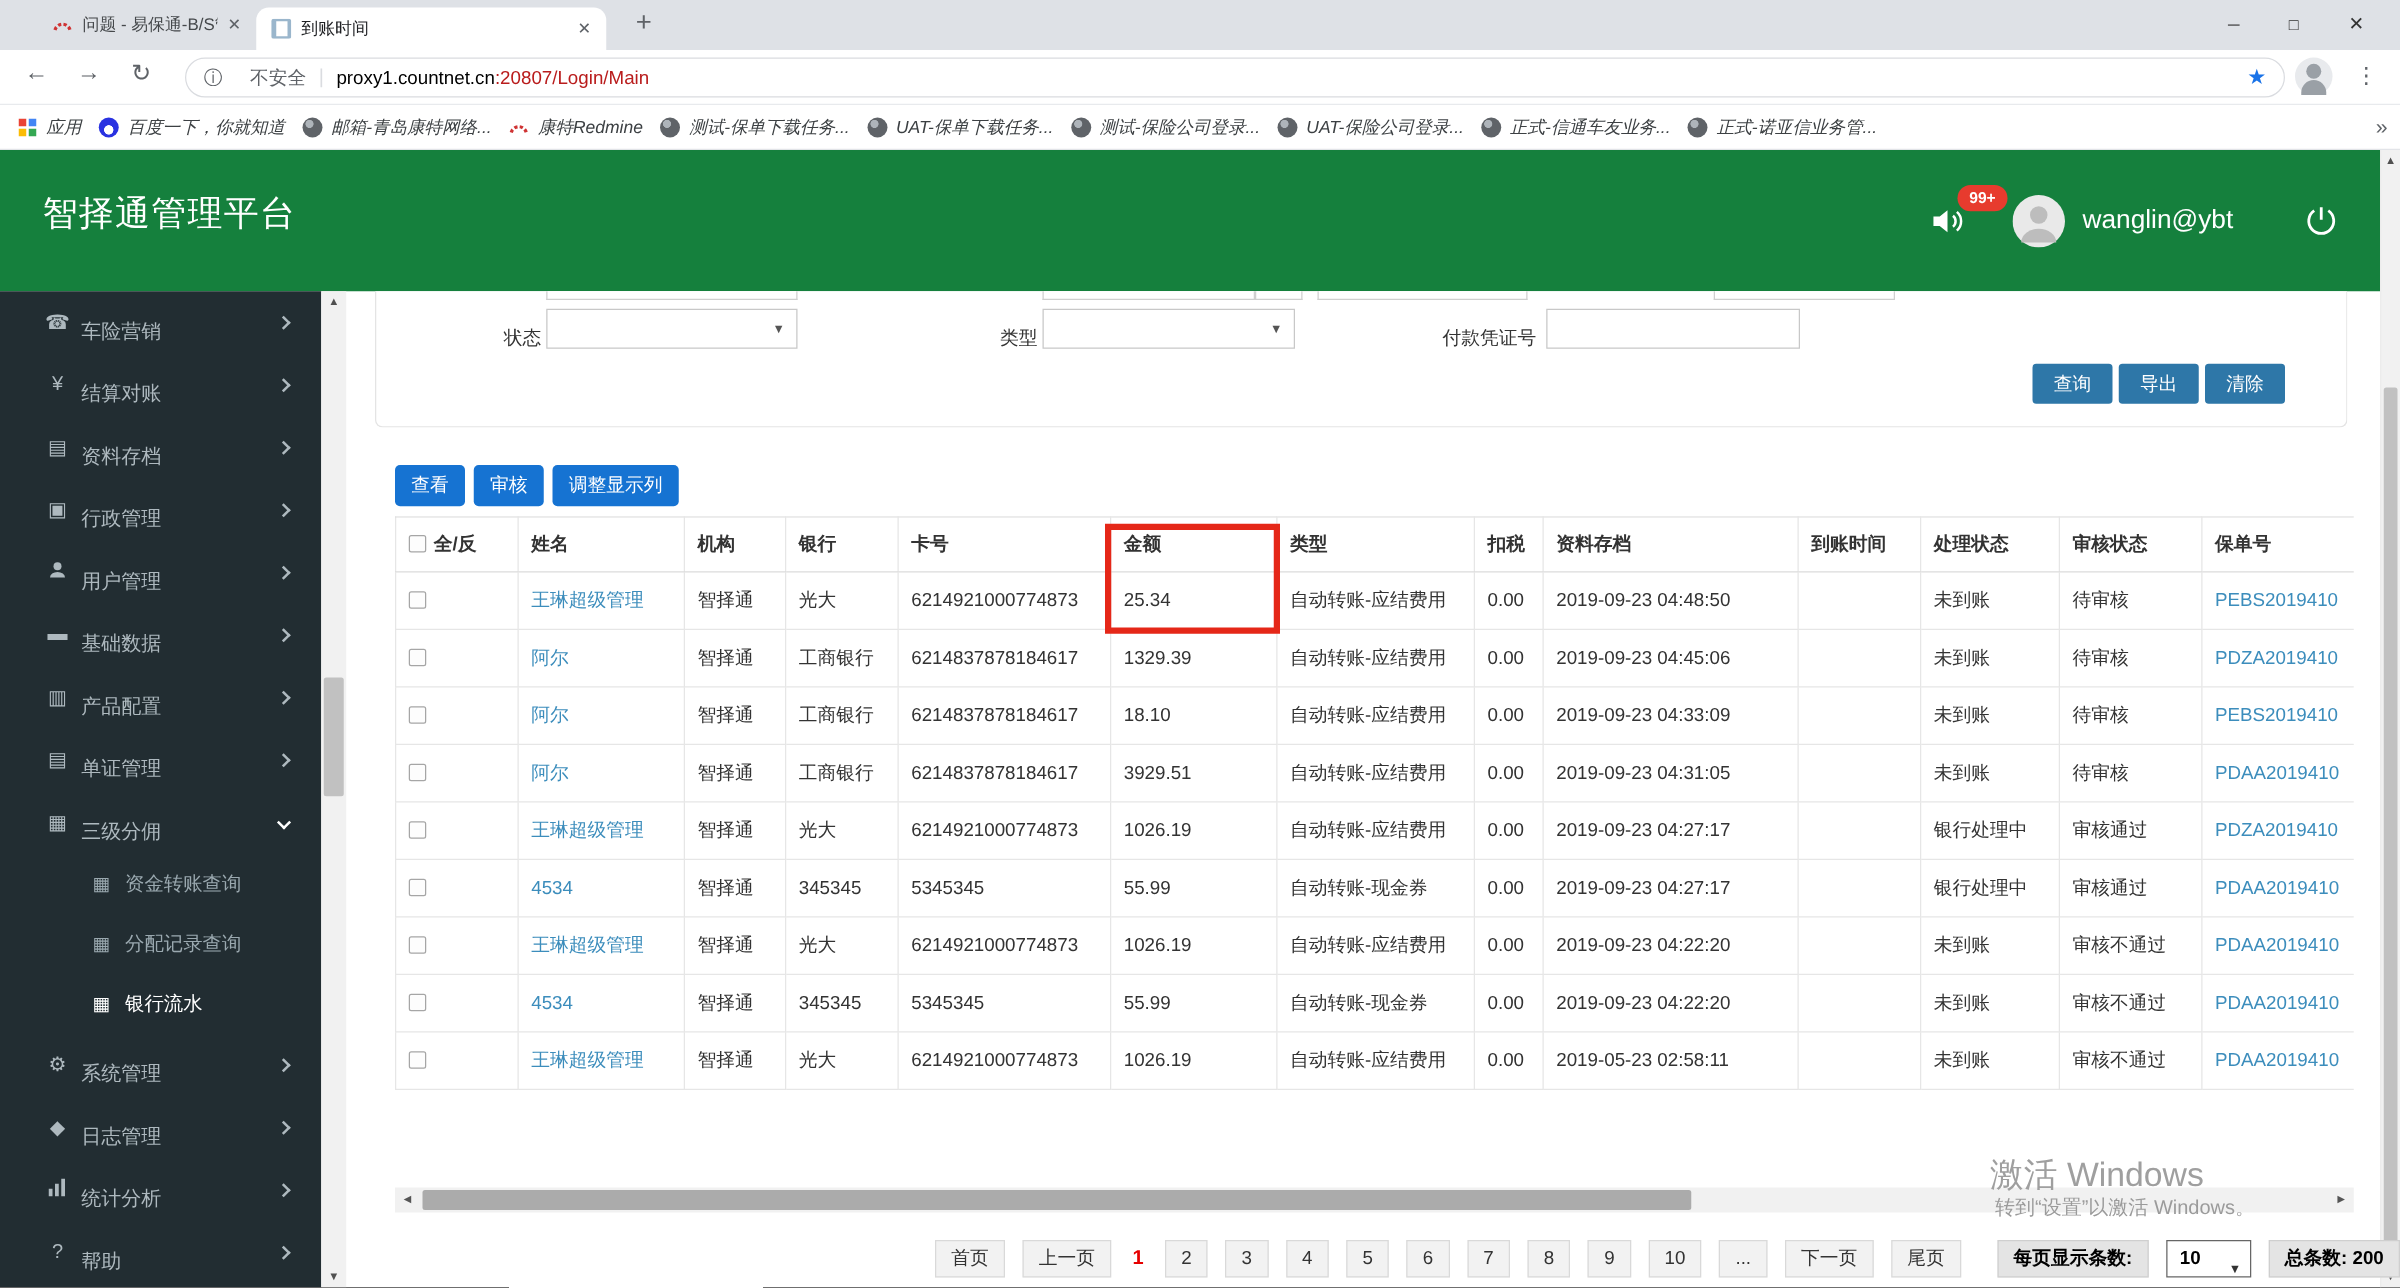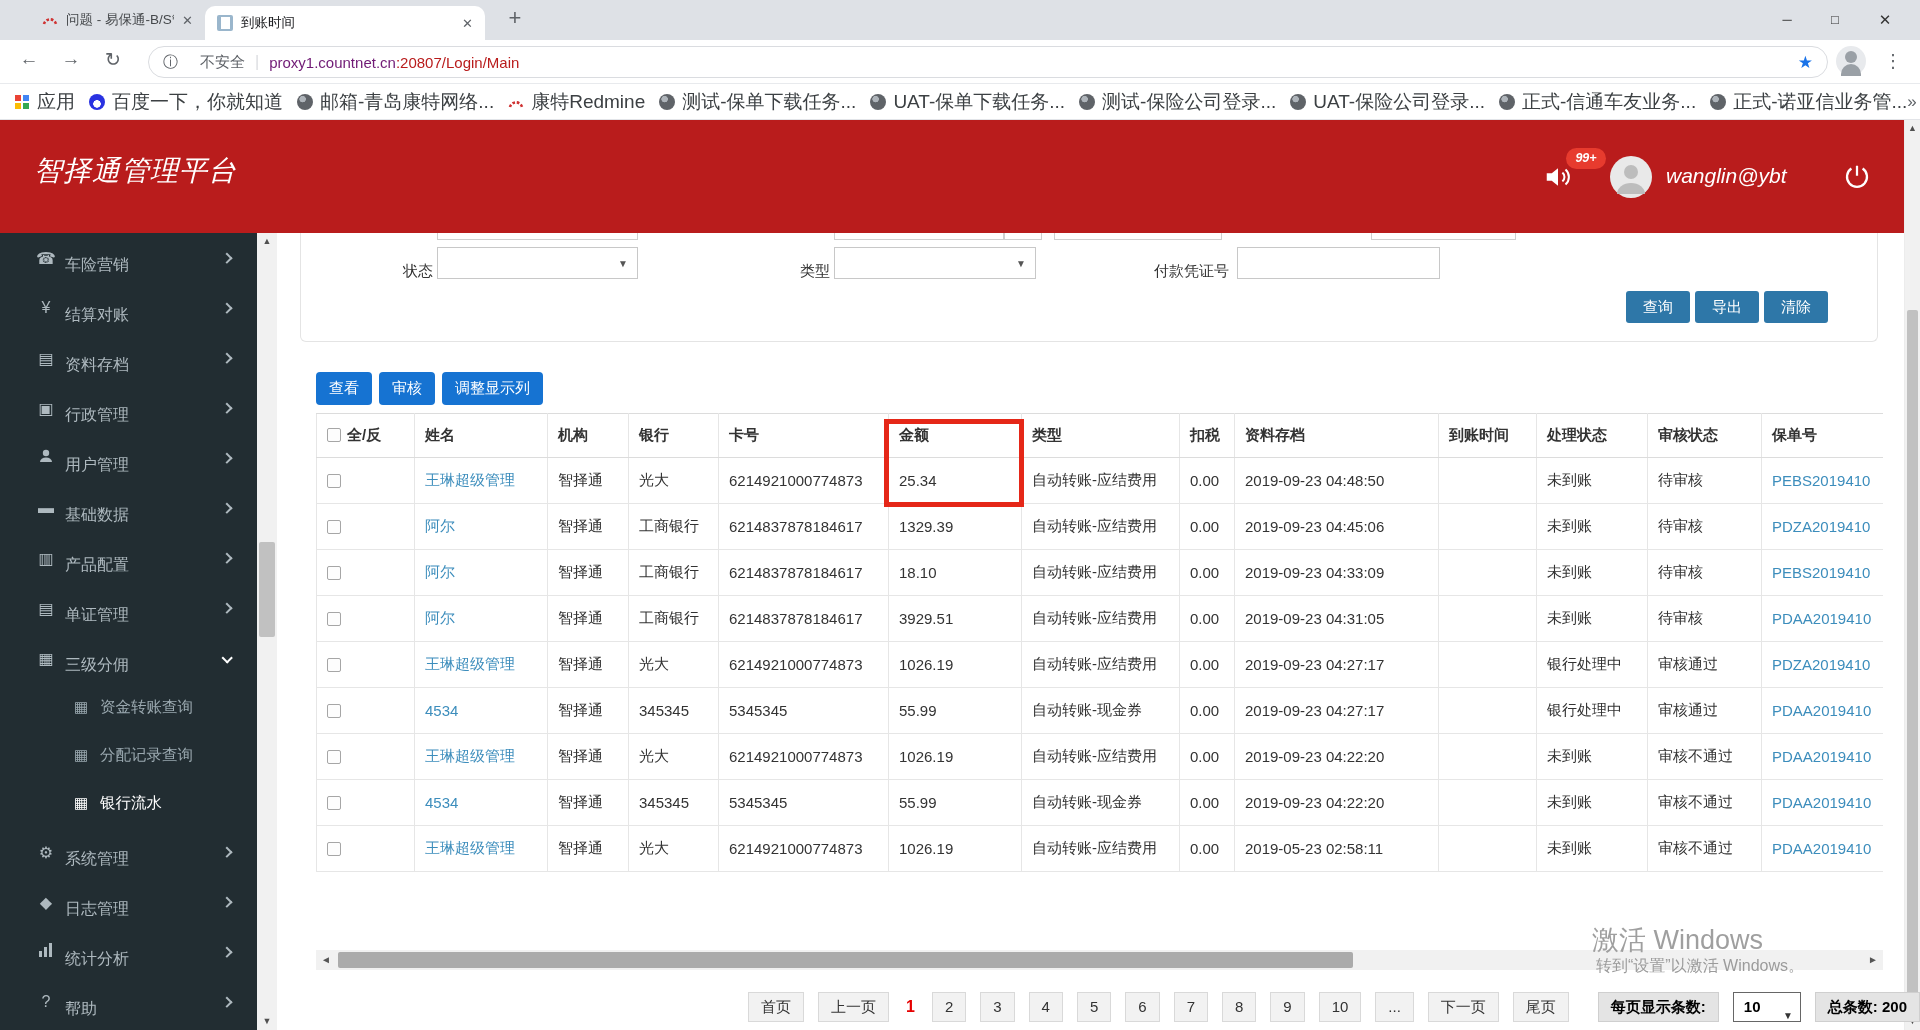--- a/index.html
+++ b/index.html
@@ -18,38 +18,38 @@
   svg.fav{border-radius:0;background:none;}
   .newtab{position:absolute;left:500px;top:5px;font-size:22px;color:#5f6368;width:30px;text-align:center;}
   .wctl{position:absolute;top:0;height:40px;width:46px;text-align:center;line-height:40px;color:#333;font-size:13px;}
   .wctl.min{left:1764px;}.wctl.max{left:1812px;}.wctl.cls{left:1862px;font-size:15px;}
 
   .toolbar{position:absolute;left:0;top:40px;width:1920px;height:44px;background:#fff;border-bottom:1px solid #e8eaed;}
   .navic{position:absolute;top:8px;font-size:19px;color:#5f6368;width:30px;text-align:center;}
   .omnibox{position:absolute;left:148px;top:46px;width:1680px;height:32px;border:1px solid #dadce0;border-radius:16px;background:#fff;display:flex;align-items:center;font-size:15px;color:#202124;}
   .omnibox .sec{color:#5f6368;margin-left:14px;}
   .omnibox .sep{color:#dadce0;margin:0 10px;font-size:16px;}
-  .omnibox .host{color:#701a75;text-align:center;}
+  .omnibox .host{color:#000000;text-align:center;}
   .omnibox .path{color:#b91c1c;}
   .omnibox .star{margin-left:auto;margin-right:14px;color:#1a73e8;font-size:17px;}
   .prof{position:absolute;left:1836px;top:46px;width:30px;height:30px;border-radius:50%;background:#e8eaed;}
   .prof:after{content:"";position:absolute;left:9px;top:5px;width:12px;height:12px;border-radius:50%;background:#9aa0a6;}
   .prof:before{content:"";position:absolute;left:5px;top:18px;width:20px;height:12px;border-radius:10px 10px 0 0;background:#9aa0a6;}
   .kebab{position:absolute;left:1884px;top:50px;font-size:18px;color:#5f6368;}
 
   .bmbar{position:absolute;left:0;top:85px;width:1920px;height:35px;background:#fff;border-bottom:1px solid #e2e4e8;display:flex;align-items:center;}
-  .bm{display:flex;align-items:center;margin-left:14px;font-size:19px;color:#3c4043;white-space:nowrap;}
+  .bm{display:flex;align-items:center;margin-left:14px;font-size:14px;color:#3c4043;white-space:nowrap;font-style:italic;}
   .bm .fv{width:16px;height:16px;margin-right:7px;flex:none;}
   .fv.apps{background:linear-gradient(#ea4335,#ea4335) 1px 1px/6px 6px no-repeat,linear-gradient(#4285f4,#4285f4) 9px 1px/6px 6px no-repeat,linear-gradient(#fbbc05,#fbbc05) 1px 9px/6px 6px no-repeat,linear-gradient(#34a853,#34a853) 9px 9px/6px 6px no-repeat;}
   .fv.baidu{border-radius:50%;background:radial-gradient(circle at 50% 62%,#fff 3.5px,#2932e1 4px);}
   .fv.globe{border-radius:50%;background:radial-gradient(circle at 35% 32%,#aeb4ba 3px,#5f6368 3.5px);}
   .bm-more{margin-left:auto;margin-right:10px;color:#5f6368;font-size:17px;}
 
   
-  .appheader{position:absolute;left:0;top:120px;width:1920px;height:113px;background:#b91c1c;font-style:italic;}
+  .appheader{position:absolute;left:0;top:120px;width:1920px;height:113px;background:#15803d;}
   .apptitle{position:absolute;left:34px;top:32px;color:#fff;font-size:28px;font-weight:500;letter-spacing:1px;}
   .speaker{position:absolute;left:1543px;top:42px;}
   .badge{position:absolute;left:1566px;top:28px;min-width:40px;height:21px;background:#e73b2e;border-radius:11px;color:#fff;font-size:12.5px;font-weight:bold;text-align:center;line-height:21px;padding:0 4px;}
   .avatar{position:absolute;left:1610px;top:36px;}
   .uname{position:absolute;left:1666px;top:44px;color:#fff;font-size:21px;}
   .power{position:absolute;left:1842px;top:42px;}
 
   
   .sidebar{position:absolute;left:0;top:233px;width:257px;height:797px;background:#222d32;}
   .side-item{height:50px;display:flex;align-items:center;color:#aeb9bf;font-size:16px;cursor:pointer;}

